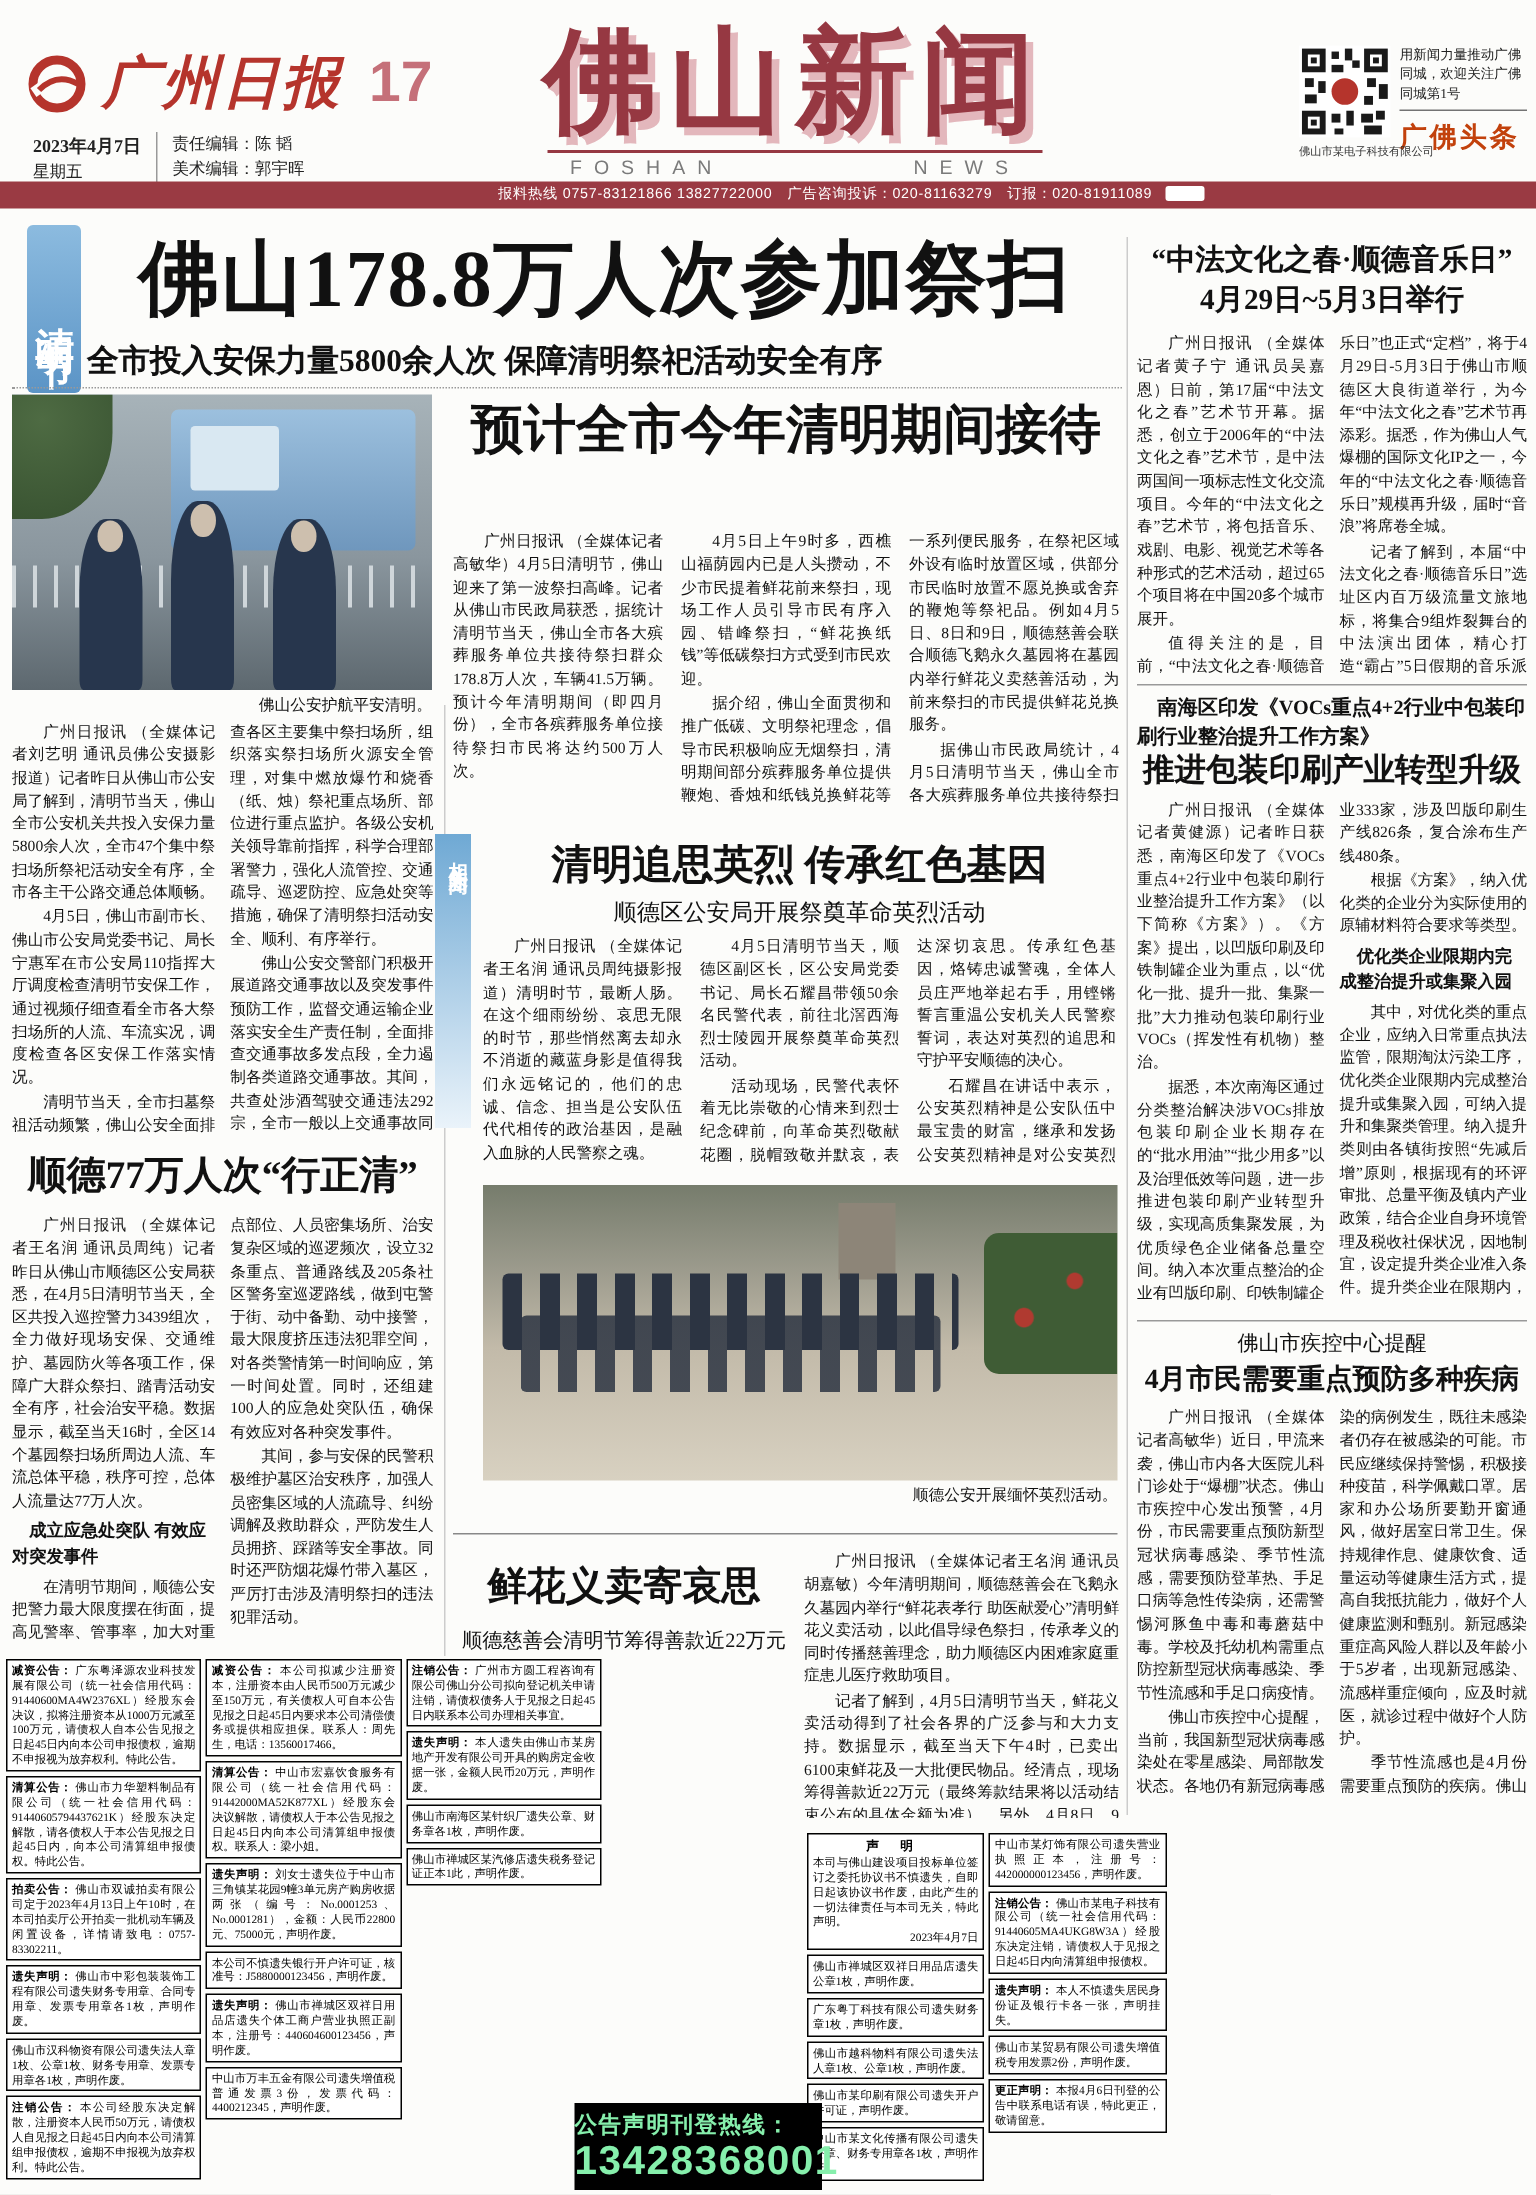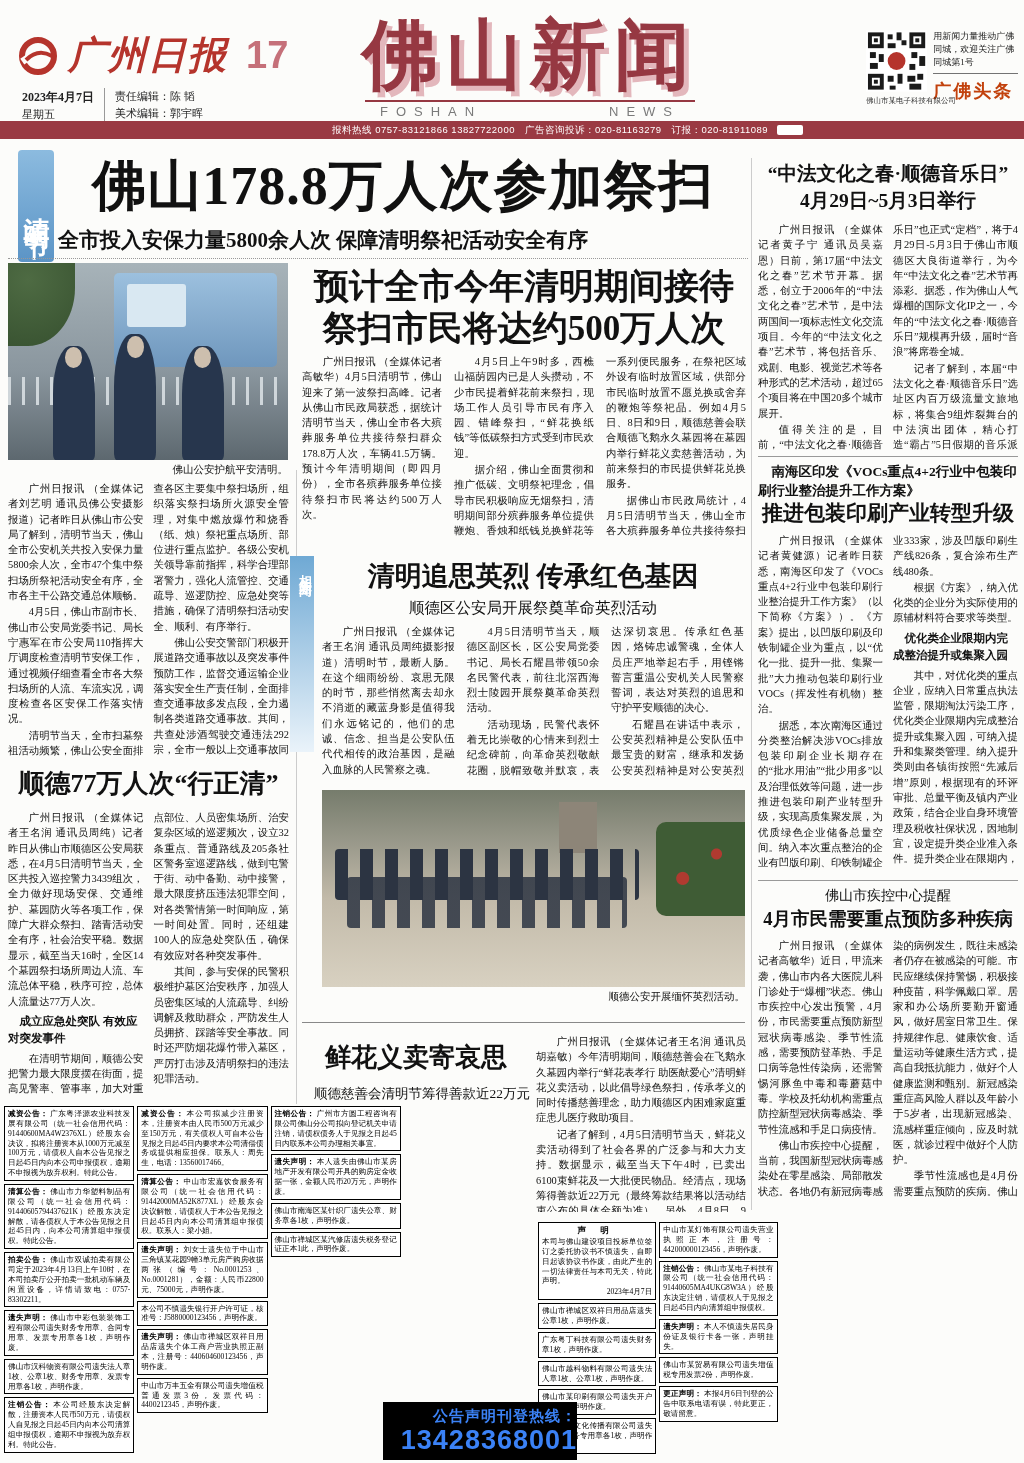--- a/index.html
+++ b/index.html
@@ -73,21 +73,21 @@
   .p2-row1{left:3%;top:30%;width:72%;}
   .p2-row2{left:6%;top:44%;width:66%;opacity:.85;}
   .p2-bush{position:absolute;right:0;top:16%;width:21%;height:48%;border-radius:10px 0 0 10px;
            background:radial-gradient(circle at 30% 60%,#b03a30 0 6px,rgba(0,0,0,0) 7px),
                       radial-gradient(circle at 68% 34%,#b03a30 0 5px,rgba(0,0,0,0) 6px),#3f5c35;}
   .p2-mon{position:absolute;left:56%;top:6%;width:9%;height:26%;background:#8d8578;}
   .cap2{position:absolute;left:322px;top:990px;width:423px;}
   .hr-c{position:absolute;left:302px;top:1022px;width:443px;border-top:1px solid #888;}
   .c3-headwrap{position:absolute;left:302px;top:1040px;width:228px;text-align:center;}
   .c3-headwrap h3{margin:0;font-size:26px;font-weight:bold;}
-  .c3-headwrap .sub{font-size:13.5px;margin-top:10px;text-align:right;}
+  .c3-headwrap .sub{font-size:13.5px;margin-top:10px;}
   .c3-body{position:absolute;left:536px;top:1034px;width:210px;height:178px;}
   
   .vr2{position:absolute;left:751px;top:158px;height:1052px;border-left:1px solid #ccc;}
   .rcol{position:absolute;left:758px;width:260px;}
   .r1-head{top:160px;font-size:19.5px;line-height:1.4;}
   .r1-body{top:222px;height:232px;column-count:2;column-gap:10px;}
   .hr-r{position:absolute;left:758px;width:260px;border-top:1px solid #999;}
   .r2-kicker{top:463px;font-size:13.5px;font-weight:600;line-height:1.4;text-indent:1em;}
   .r2-head{top:499px;font-size:21px;}
   .r2-body{top:533px;height:344px;column-count:2;column-gap:10px;}
@@ -96,22 +96,22 @@
   .r3-body{top:938px;height:272px;column-count:2;column-gap:10px;}
   
   .ads{position:absolute;font-size:7.6px;line-height:1.3;text-align:justify;overflow:hidden;
        column-gap:3px;column-fill:auto;color:#000;}
   .ads-a{left:4px;top:1106px;width:530px;height:353px;column-count:4;}
   .ads-b{left:538px;top:1222px;width:482px;height:237px;column-count:4;}
   .ad{border:1px solid #000;padding:2px 3px;margin:0 0 3px;break-inside:avoid;background:#fff;}
   .ad b{margin-right:2px;}
   .ad.center b{display:block;text-align:center;letter-spacing:6px;font-size:8.5px;margin-bottom:1px;}
   .ad .ad-sign{text-align:right;margin-top:1px;}
-  .banner{position:absolute;left:383px;top:1402px;width:194px;height:58px;background:#000;color:#3b82f6;
-          text-align:right;z-index:5;font-family:"Liberation Sans",sans-serif;}
+  .banner{position:absolute;left:383px;top:1402px;width:165px;height:58px;background:#000;color:#86efac;
+          text-align:left;z-index:5;font-family:"Liberation Sans",sans-serif;}
   .banner .b1{font-size:15px;font-weight:bold;letter-spacing:1px;padding-top:5px;}
   .banner .b2{font-size:27px;font-weight:bold;letter-spacing:1px;line-height:1.1;}
 </style>
 </head>
 <body>
 
 <div id="page" data-name="newspaper-page">
 
   <div class="logo" data-name="paper-logo">
     <svg width="44" height="44" viewBox="0 0 44 44" data-name="guangzhou-daily-logo-icon">
@@ -218,21 +218,20 @@
   <div class="body l-body2" data-name="article-shunde-body">
       <p class="para" data-name="paragraph">广州日报讯 （全媒体记者王名润 通讯员周纯）记者昨日从佛山市顺德区公安局获悉，在4月5日清明节当天，全区共投入巡控警力3439组次，全力做好现场安保、交通维护、墓园防火等各项工作，保障广大群众祭扫、踏青活动安全有序，社会治安平稳。数据显示，截至当天16时，全区14个墓园祭扫场所周边人流、车流总体平稳，秩序可控，总体人流量达77万人次。</p>
       <h4 class="inhead" data-name="inline-subhead">成立应急处突队 有效应对突发事件</h4>
       <p class="para" data-name="paragraph">在清明节期间，顺德公安把警力最大限度摆在街面，提高见警率、管事率，加大对重点部位、人员密集场所、治安复杂区域的巡逻频次，设立32条重点、普通路线及205条社区警务室巡逻路线，做到屯警于街、动中备勤、动中接警，最大限度挤压违法犯罪空间，对各类警情第一时间响应，第一时间处置。同时，还组建100人的应急处突队伍，确保有效应对各种突发事件。</p>
       <p class="para" data-name="paragraph">其间，参与安保的民警积极维护墓区治安秩序，加强人员密集区域的人流疏导、纠纷调解及救助群众，严防发生人员拥挤、踩踏等安全事故。同时还严防烟花爆竹带入墓区，严厉打击涉及清明祭扫的违法犯罪活动。</p>
     </div>
   <div class="vr1" data-name="column-rule"></div>
 
   <div class="c-head1 headline" data-name="article-forecast-headline">
     <div data-name="forecast-headline-line1">预计全市今年清明期间接待</div>
-    <div data-name="forecast-headline-line2">祭扫市民将达约500万人次</div>
   </div>
   <div class="body c-body1" data-name="article-forecast-body">
       <p class="para" data-name="paragraph">广州日报讯 （全媒体记者高敏华）4月5日清明节，佛山迎来了第一波祭扫高峰。记者从佛山市民政局获悉，据统计清明节当天，佛山全市各大殡葬服务单位共接待祭扫群众178.8万人次，车辆41.5万辆。预计今年清明期间（即四月份），全市各殡葬服务单位接待祭扫市民将达约500万人次。</p>
       <p class="para" data-name="paragraph">4月5日上午9时多，西樵山福荫园内已是人头攒动，不少市民提着鲜花前来祭扫，现场工作人员引导市民有序入园、错峰祭扫，“鲜花换纸钱”等低碳祭扫方式受到市民欢迎。</p>
       <p class="para" data-name="paragraph">据介绍，佛山全面贯彻和推广低碳、文明祭祀理念，倡导市民积极响应无烟祭扫，清明期间部分殡葬服务单位提供鞭炮、香烛和纸钱兑换鲜花等一系列便民服务，在祭祀区域外设有临时放置区域，供部分市民临时放置不愿兑换或舍弃的鞭炮等祭祀品。例如4月5日、8日和9日，顺德慈善会联合顺德飞鹅永久墓园将在墓园内举行鲜花义卖慈善活动，为前来祭扫的市民提供鲜花兑换服务。</p>
       <p class="para" data-name="paragraph">据佛山市民政局统计，4月5日清明节当天，佛山全市各大殡葬服务单位共接待祭扫群众178.8万人次。今年清明祭扫高峰日（4月5日、8日、9日），全市各殡葬服务单位采取预约、错峰、限流等措施，避免出现祭扫人群扎堆、拥挤，佛山市清明祭扫预约系统已有超过190万人完成预约。佛山市民政局预计，今年清明期间（即四月份），全市各殡葬服务单位接待祭扫市民将达约500万人次。</p>
     </div>
 
   <div class="rel-strip" data-name="related-news-label">相关新闻：</div>
   <div class="c-head2 headline" style="position:absolute;" data-name="article-martyrs-headline">清明追思英烈 传承红色基因</div>

